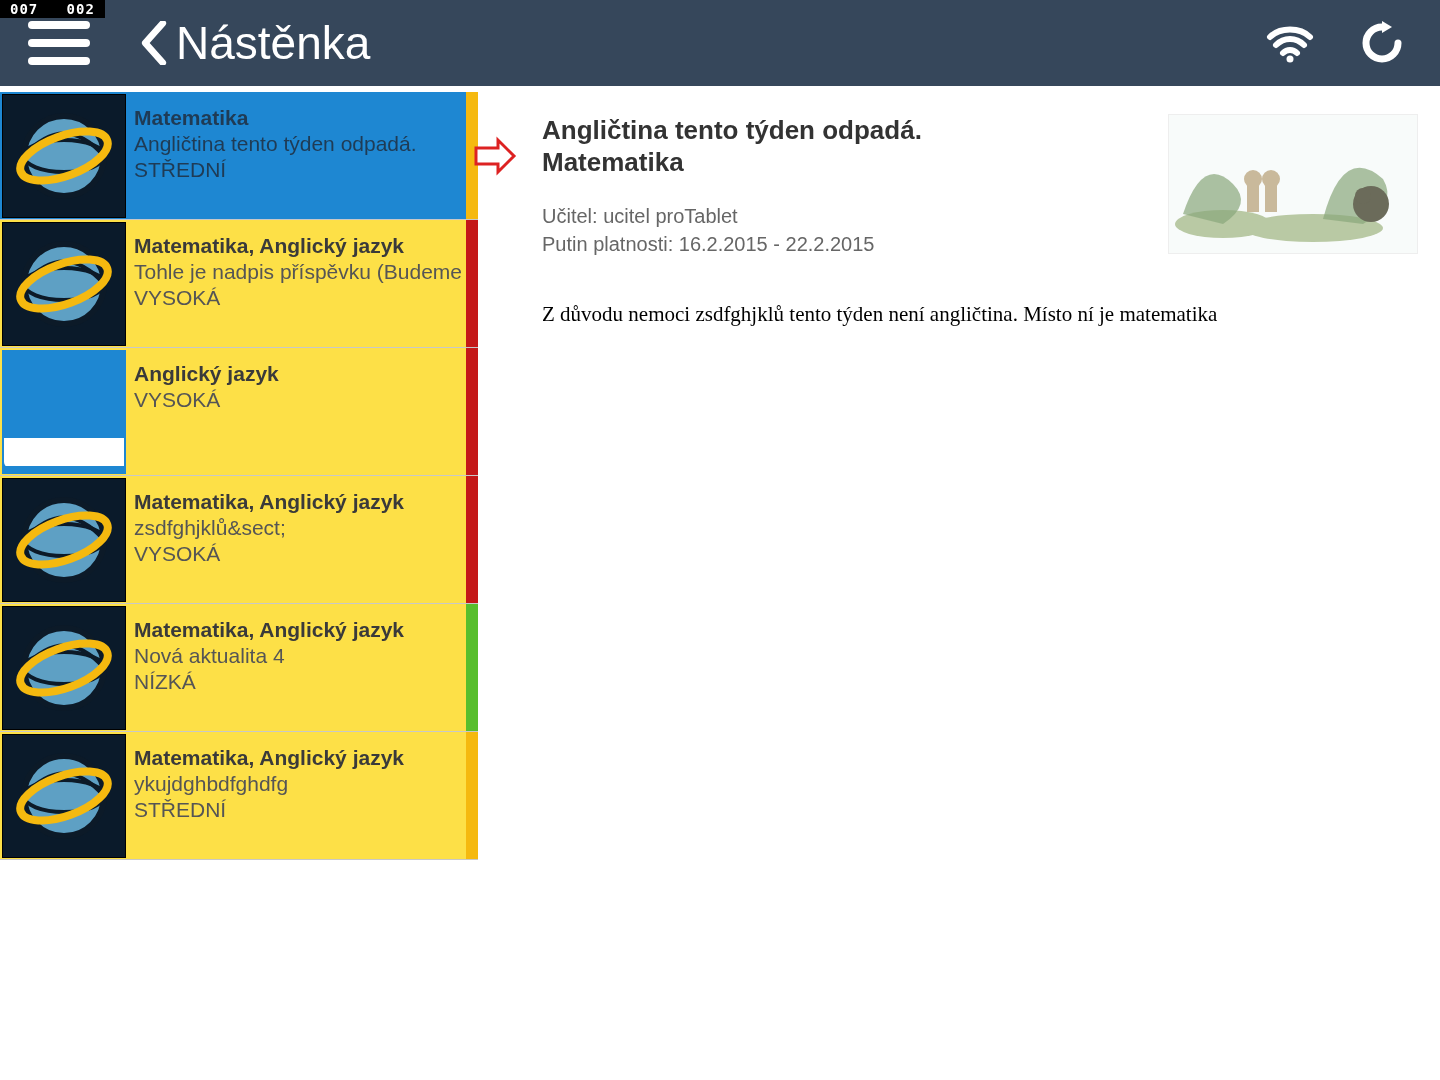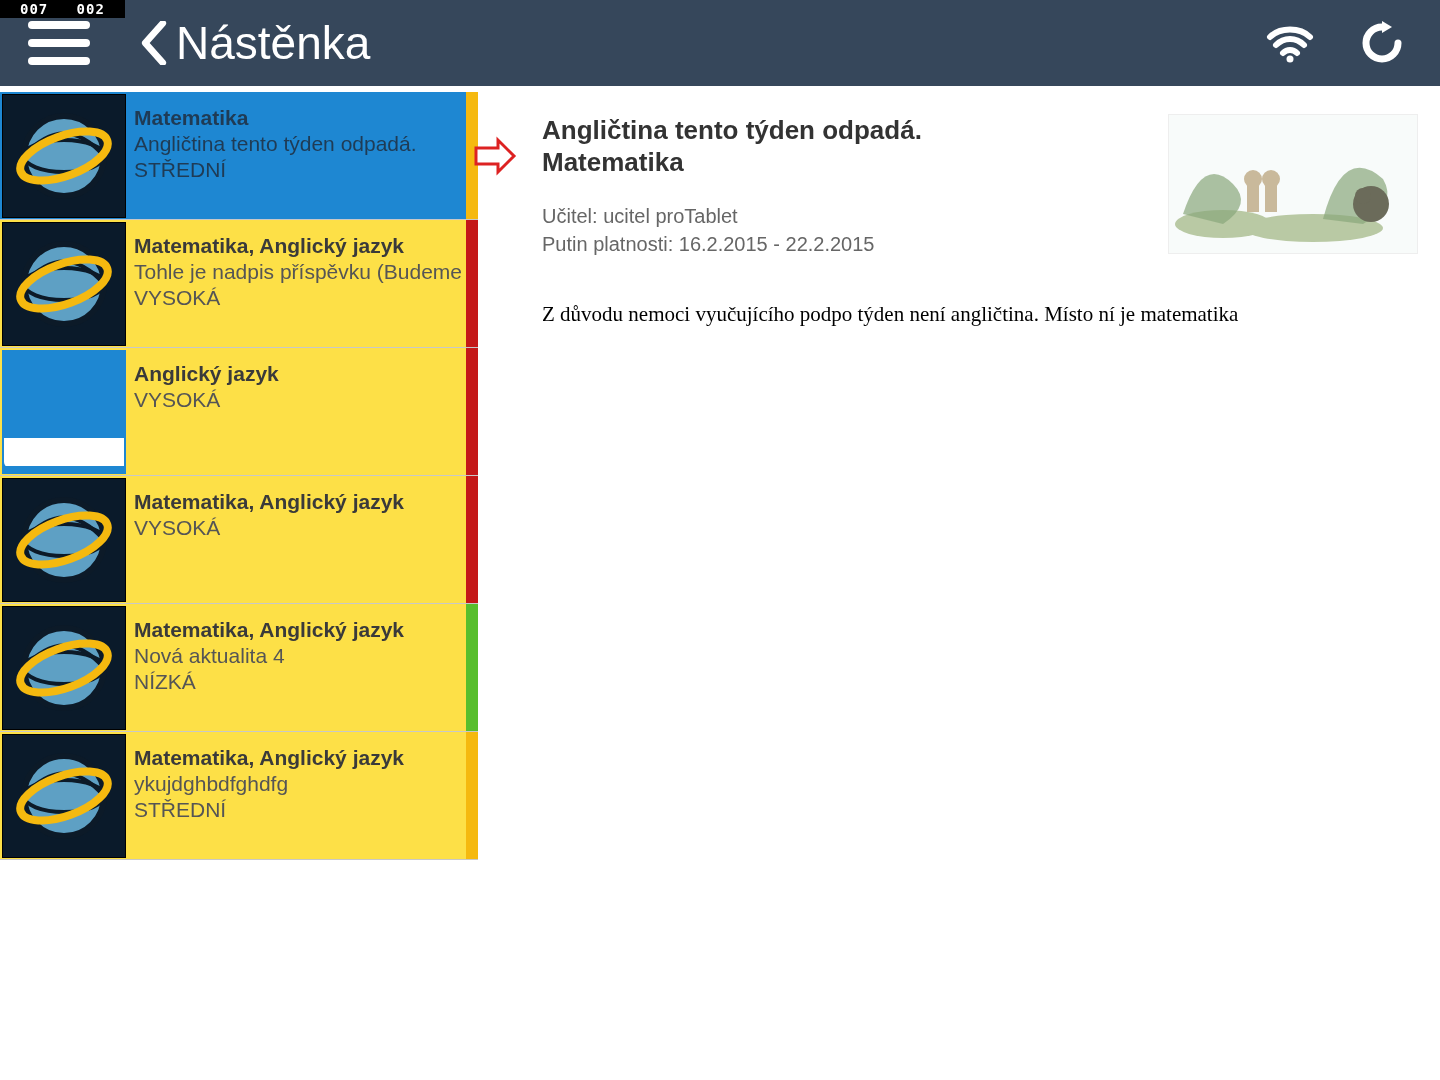--- a/index.html
+++ b/index.html
@@ -19,21 +19,21 @@
       padding-left: 10px;
     }
     .status-overlay {
       position: absolute;
       top: 0; left: 0;
       background: #000;
       color: #fff;
       font-family: monospace;
       font-size: 14px;
       font-weight: bold;
-      padding: 1px 20px;
+      padding: 1px 10px;
       letter-spacing: 1px;
     }
     .hamburger {
       width: 62px;
       height: 62px;
       display: flex;
       flex-direction: column;
       justify-content: center;
       gap: 10px;
       margin-right: 50px;
@@ -299,20 +299,21 @@
       <div class="list-thumb">
         <svg class="globe-icon" width="100" height="100" viewBox="0 0 100 100">
           <circle cx="50" cy="50" r="40" fill="#5ea0c4" stroke="#0c1a28" stroke-width="6"></circle>
           <ellipse cx="50" cy="50" rx="40" ry="16" fill="none" stroke="#0c1a28" stroke-width="4"></ellipse>
           <path d="M10 50 Q50 5 90 50" fill="none" stroke="#0c1a28" stroke-width="4"></path>
           <ellipse cx="50" cy="50" rx="46" ry="20" fill="none" stroke="#f5b90f" stroke-width="8" transform="rotate(-20 50 50)"></ellipse>
         </svg>
       </div>
       <div class="list-body">
         <div class="list-title">Matematika, Anglický jazyk</div>
+        <div class="list-sub">zsdfghjklů&amp;sect;</div>
         <div class="list-prio">VYSOKÁ</div>
       </div>
       <div class="list-stripe stripe-red"></div>
     </div>
 
     <div class="list-item">
       <div class="list-thumb">
         <svg class="globe-icon" width="100" height="100" viewBox="0 0 100 100">
           <circle cx="50" cy="50" r="40" fill="#5ea0c4" stroke="#0c1a28" stroke-width="6"></circle>
           <ellipse cx="50" cy="50" rx="40" ry="16" fill="none" stroke="#0c1a28" stroke-width="4"></ellipse>
@@ -355,21 +356,21 @@
       <div>
         <span>Učitel:</span>
         <span>ucitel proTablet</span>
       </div>
       <div>
         <span>Putin platnosti:</span>
         <span>16.2.2015 - 22.2.2015</span>
       </div>
     </div>
 
-    <div class="detail-body">Z důvodu nemoci vyučujícího podpo týden není angličtina. Místo ní je matematika</div>
+    <div class="detail-body">Z důvodu nemoci zsdfghjklů tento týden není angličtina. Místo ní je matematika</div>
 
     <div class="detail-image">
       <svg width="240" height="120" viewBox="0 0 240 120">
         <ellipse cx="50" cy="100" rx="48" ry="14" fill="#b9c9a4"></ellipse>
         <ellipse cx="140" cy="104" rx="70" ry="14" fill="#b9c9a4"></ellipse>
         <path d="M10 90 Q30 30 60 60 Q80 80 50 100" fill="#89a77a" opacity="0.7"></path>
         <path d="M150 95 Q170 20 210 55 Q225 80 190 100" fill="#89a77a" opacity="0.7"></path>
         <circle cx="80" cy="55" r="9" fill="#c9b99b"></circle>
         <rect x="74" y="62" width="12" height="26" fill="#c9b99b"></rect>
         <circle cx="98" cy="55" r="9" fill="#c9b99b"></circle>

